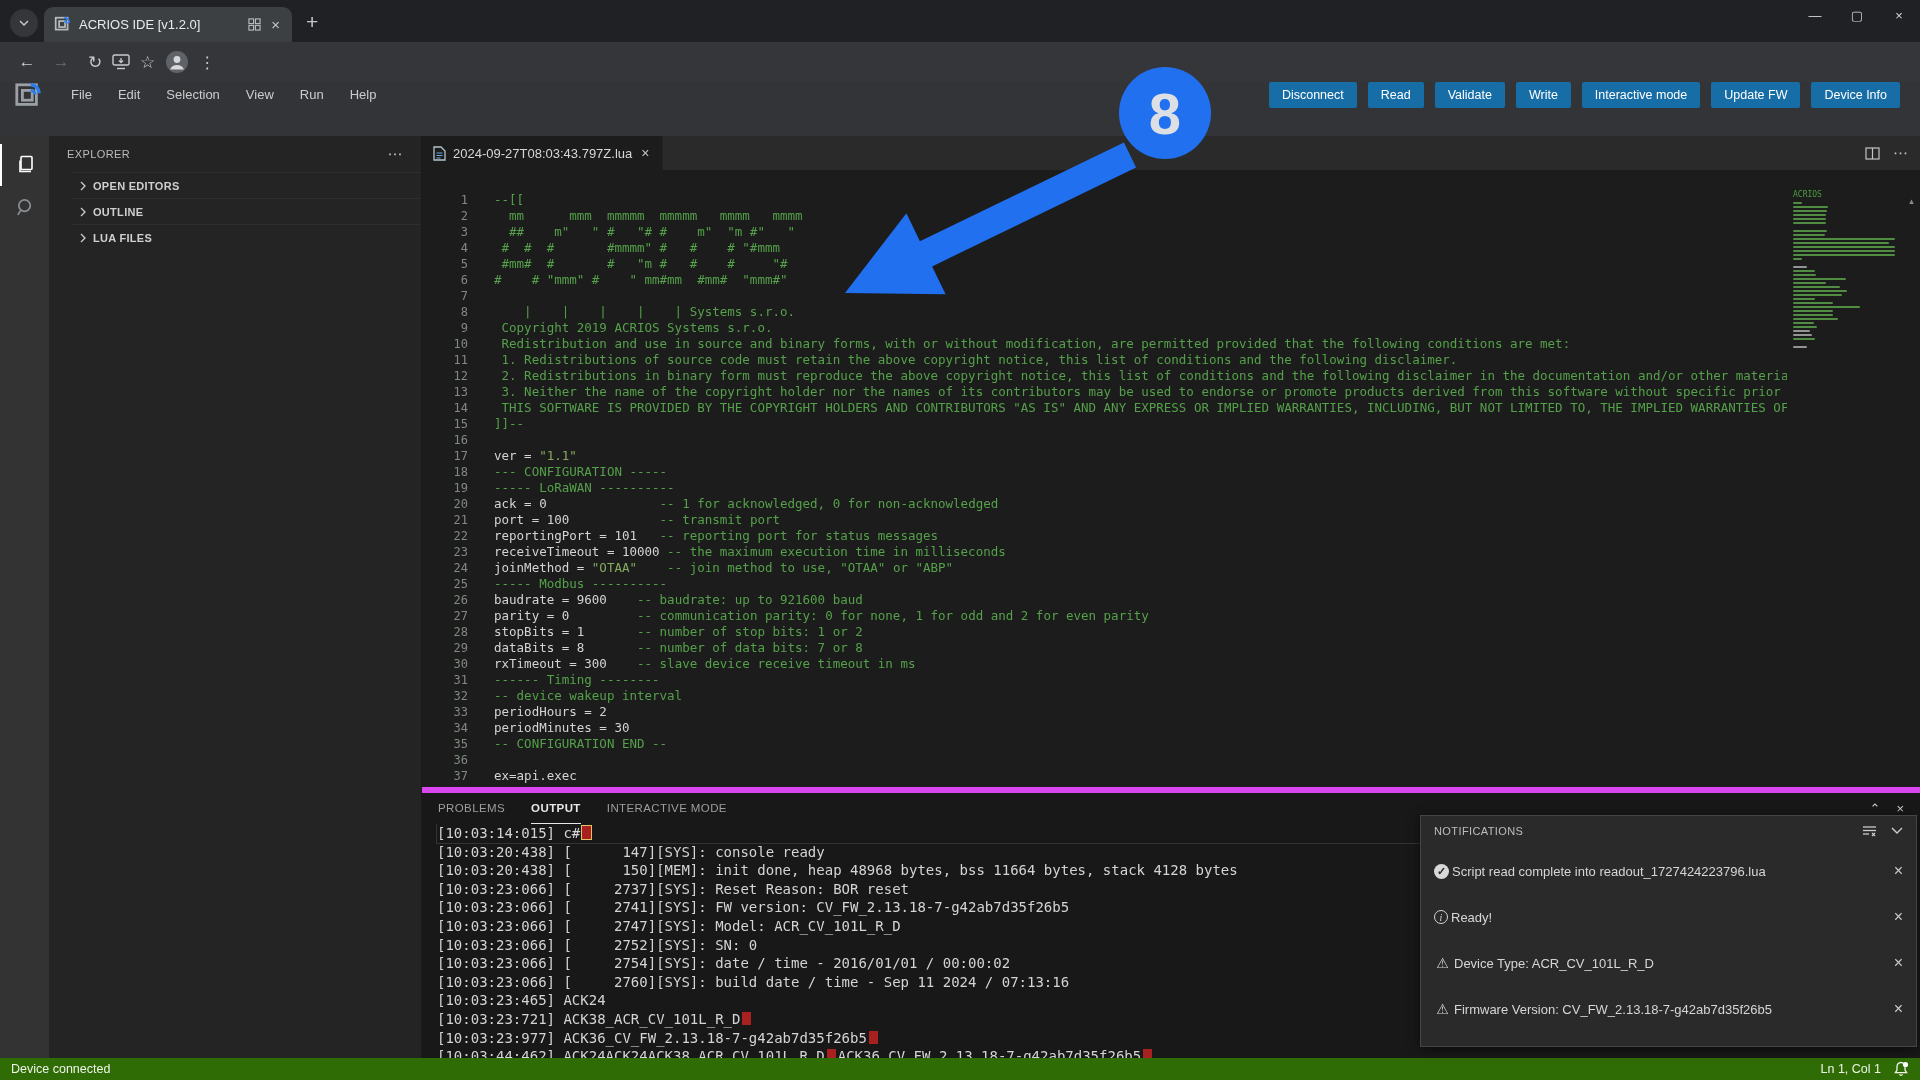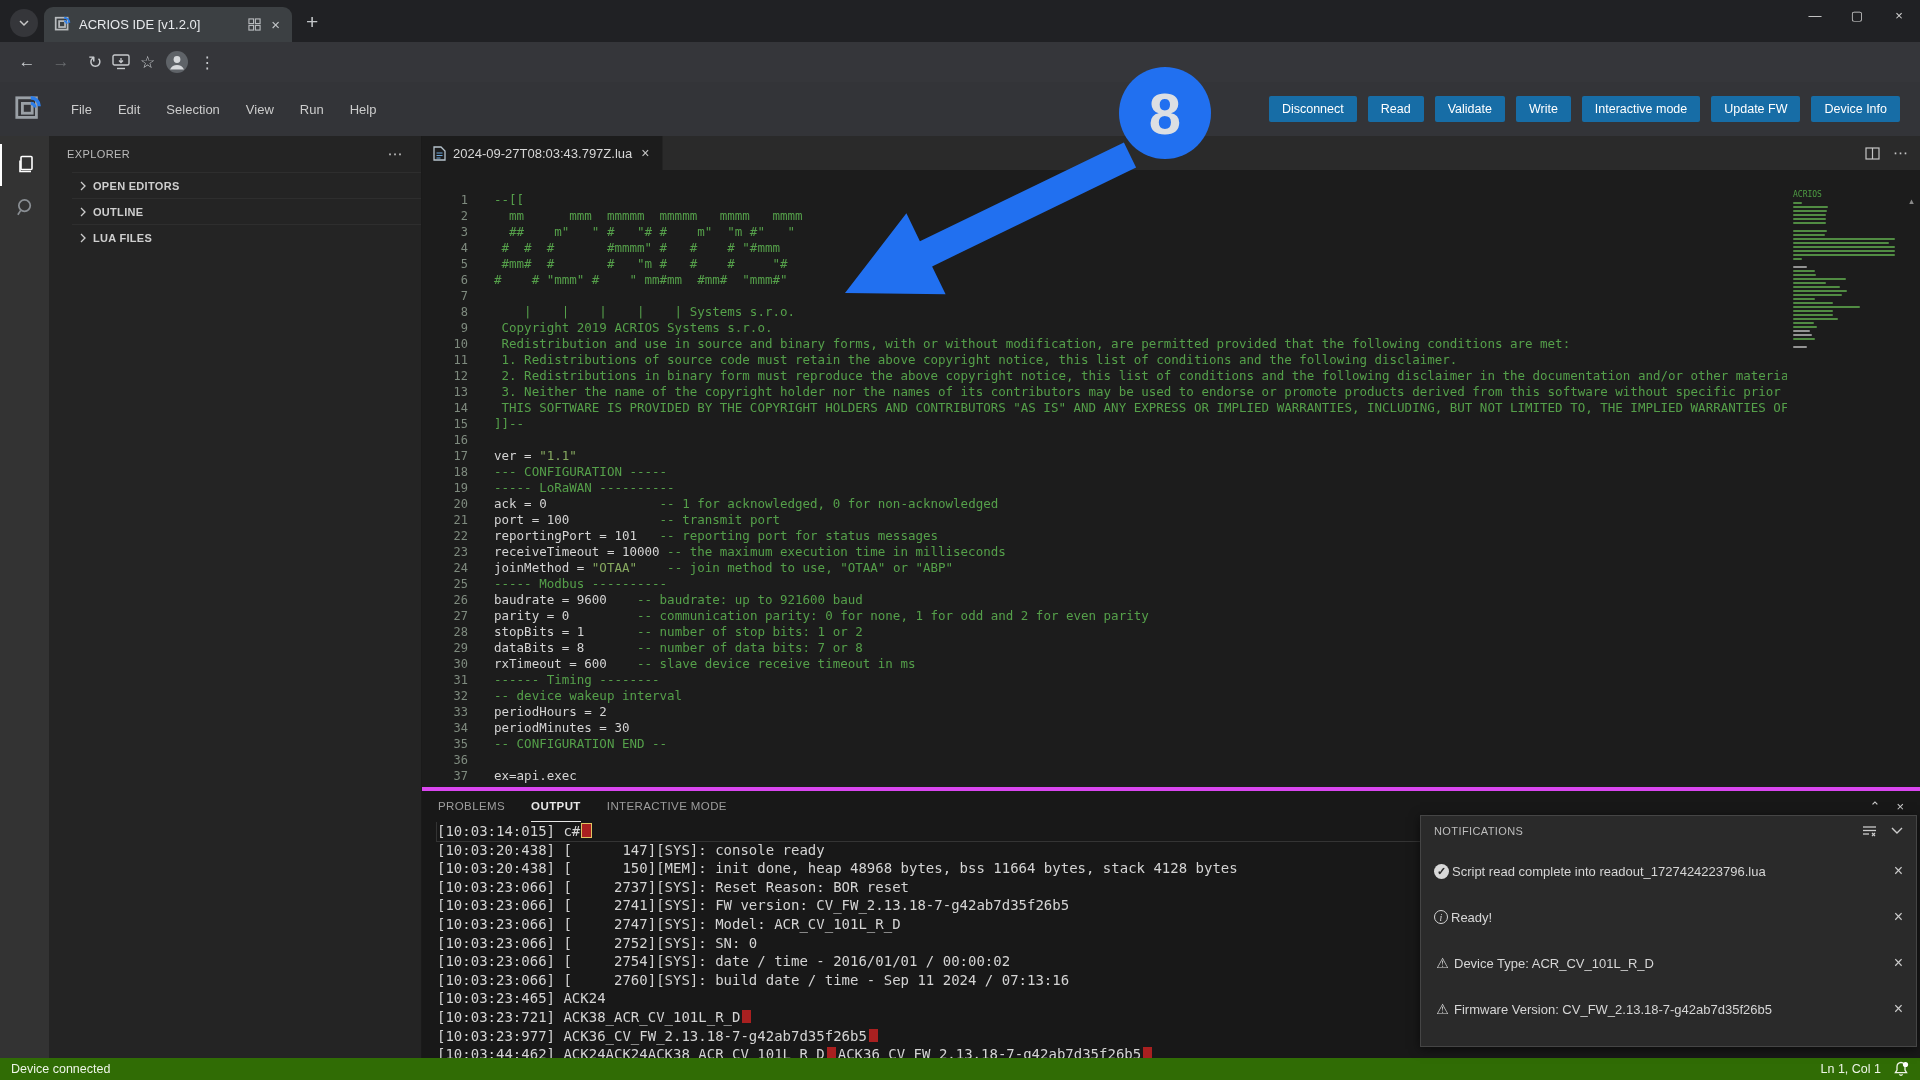--- a/index.html
+++ b/index.html
@@ -18,21 +18,21 @@
   .newtab { color:#c3c6c9; font-size:21px; margin:0 0 8px 14px; }
   .win-controls { margin-left:auto; display:flex; align-self:flex-start; }
   .win-btn { width:42px; height:30px; display:flex; align-items:center; justify-content:center; color:#d6d6d6; font-size:13px; }
   .toolbar { position:absolute; top:42px; left:0; right:0; height:40px; background:#35363a; display:flex; align-items:center; padding:0 10px; }
   .nav-btn { width:30px; height:30px; border-radius:50%; display:flex; align-items:center; justify-content:center; color:#c7cacd; font-size:17px; margin:0 2px; }
   .nav-btn.disabled { color:#686b6e; }
   .url-pill { flex:1; height:30px; background:#282a2d; border-radius:15px; margin:0 10px; display:flex; align-items:center; padding:0 12px 0 4px; color:#e8eaed; font-size:14px; gap:8px; }
   .tune-wrap { width:24px; height:24px; border-radius:50%; display:flex; align-items:center; justify-content:center; }
   .chrome-right { display:flex; align-items:center; gap:10px; margin-right:4px; }
   
-  .appheader { position:absolute; top:82px; left:0; right:0; height:54px; background:#333438; display:flex; align-items:center; padding:0 14px; }
+  .appheader { position:absolute; top:82px; left:0; right:0; height:54px; background:#333438; display:flex; align-items:flex-start; padding:0 14px; }
   .menus { display:flex; margin-left:18px; gap:4px; }
   .menu-item { color:#cccccc; font-size:13px; padding:5px 11px; border-radius:4px; }
   .hdr-buttons { margin-left:auto; display:flex; gap:11px; margin-right:6px; }
   .hdr-btn { background:#176da6; color:#ffffff; font-size:12.5px; height:26px; padding:0 13px; border:none; border-radius:2px; display:flex; align-items:center; font-family:"Liberation Sans",sans-serif; }
   
   .appbody { position:absolute; top:136px; bottom:22px; left:0; right:0; display:flex; }
   .activitybar { width:49px; background:#333333; flex:none; display:flex; flex-direction:column; padding-top:8px; }
   .act-item { height:42px; display:flex; align-items:center; justify-content:center; border-left:2px solid transparent; }
   .act-item.active { border-left-color:#ffffff; }
   .sidebar { width:373px; flex:none; background:#242424; display:flex; flex-direction:column; border-right:1px solid #1a1a1a; }
@@ -55,21 +55,21 @@
   .tok-p { color:#d4d4d4; }
   .tok-s { color:#87aa60; }
   .minimap { width:116px; flex:none; padding-top:20px; }
   .minimap-label { color:#4f9e43; font-size:8px; font-family:"DejaVu Sans Mono",monospace; margin:0 0 3px 6px; }
   .mm-bar { height:2px; margin:0 0 2px 6px; border-radius:1px; }
   .mm-green { background:rgba(90,160,74,.85); }
   .mm-gray { background:rgba(200,200,200,.7); }
   .mm-empty { background:transparent; }
   .scrollcol { width:17px; flex:none; display:flex; justify-content:center; padding-top:26px; color:#8a8a8a; font-size:9px; }
   
-  .panel { height:271px; flex:none; background:#181818; border-top:4px solid #d946ef; display:flex; flex-direction:column; }
+  .panel { height:271px; flex:none; background:#181818; border-top:6px solid #d946ef; display:flex; flex-direction:column; }
   .panel-tabs { height:31px; flex:none; display:flex; align-items:stretch; padding:0 16px; gap:26px; }
   .ptab { display:flex; align-items:center; font-size:11.5px; letter-spacing:.4px; color:#9d9d9d; border-bottom:1px solid transparent; }
   .ptab.active { color:#e7e7e7; border-bottom-color:#e7e7e7;font-weight:bold; }
   .panel-actions { margin-left:auto; display:flex; align-items:center; gap:16px; color:#cccccc; font-size:13px; }
   .console { flex:1; overflow:hidden; padding-left:15px; font-family:"DejaVu Sans Mono",monospace; font-size:14px; line-height:18.6px; color:#d4d4d4; white-space:pre; }
   .console-line.first { outline:1px solid #343434; display:inline-block; min-width:1000px; }
   .con-g { display:inline-block; width:9px; height:13px; background:#a92020; vertical-align:-1px; margin:0 2px; }
   .con-g.cursor { outline:1px solid #e0c463; }
   
   .statusbar { position:absolute; left:0; right:0; bottom:0; height:22px; background:#306c05; color:#eef5e8; display:flex; align-items:center; font-size:12.5px; padding:0 11px; }
@@ -258,21 +258,21 @@
           <div class="code-line"><span class="ln">20</span><span class="ct"><span class="tok-p">ack = 0               </span><span class="tok-c">-- 1 for acknowledged, 0 for non-acknowledged</span></span></div>
           <div class="code-line"><span class="ln">21</span><span class="ct"><span class="tok-p">port = 100            </span><span class="tok-c">-- transmit port</span></span></div>
           <div class="code-line"><span class="ln">22</span><span class="ct"><span class="tok-p">reportingPort = 101   </span><span class="tok-c">-- reporting port for status messages</span></span></div>
           <div class="code-line"><span class="ln">23</span><span class="ct"><span class="tok-p">receiveTimeout = 10000 </span><span class="tok-c">-- the maximum execution time in milliseconds</span></span></div>
           <div class="code-line"><span class="ln">24</span><span class="ct"><span class="tok-p">joinMethod = </span><span class="tok-s">"OTAA"</span><span class="tok-p">    </span><span class="tok-c">-- join method to use, "OTAA" or "ABP"</span></span></div>
           <div class="code-line"><span class="ln">25</span><span class="ct"><span class="tok-c">----- Modbus ----------</span></span></div>
           <div class="code-line"><span class="ln">26</span><span class="ct"><span class="tok-p">baudrate = 9600    </span><span class="tok-c">-- baudrate: up to 921600 baud</span></span></div>
           <div class="code-line"><span class="ln">27</span><span class="ct"><span class="tok-p">parity = 0         </span><span class="tok-c">-- communication parity: 0 for none, 1 for odd and 2 for even parity</span></span></div>
           <div class="code-line"><span class="ln">28</span><span class="ct"><span class="tok-p">stopBits = 1       </span><span class="tok-c">-- number of stop bits: 1 or 2</span></span></div>
           <div class="code-line"><span class="ln">29</span><span class="ct"><span class="tok-p">dataBits = 8       </span><span class="tok-c">-- number of data bits: 7 or 8</span></span></div>
-          <div class="code-line"><span class="ln">30</span><span class="ct"><span class="tok-p">rxTimeout = 600    </span><span class="tok-c">-- slave device receive timeout in ms</span></span></div>
+          <div class="code-line"><span class="ln">30</span><span class="ct"><span class="tok-p">rxTimeout = 300    </span><span class="tok-c">-- slave device receive timeout in ms</span></span></div>
           <div class="code-line"><span class="ln">31</span><span class="ct"><span class="tok-c">------ Timing --------</span></span></div>
           <div class="code-line"><span class="ln">32</span><span class="ct"><span class="tok-c">-- device wakeup interval</span></span></div>
           <div class="code-line"><span class="ln">33</span><span class="ct"><span class="tok-p">periodHours = 2</span></span></div>
           <div class="code-line"><span class="ln">34</span><span class="ct"><span class="tok-p">periodMinutes = 30</span></span></div>
           <div class="code-line"><span class="ln">35</span><span class="ct"><span class="tok-c">-- CONFIGURATION END --</span></span></div>
           <div class="code-line"><span class="ln">36</span><span class="ct"></span></div>
           <div class="code-line"><span class="ln">37</span><span class="ct"><span class="tok-p">ex=api.exec</span></span></div>
         </div>
       <div class="minimap" id="minimap">
         <div class="minimap-label">ACRIOS</div>

